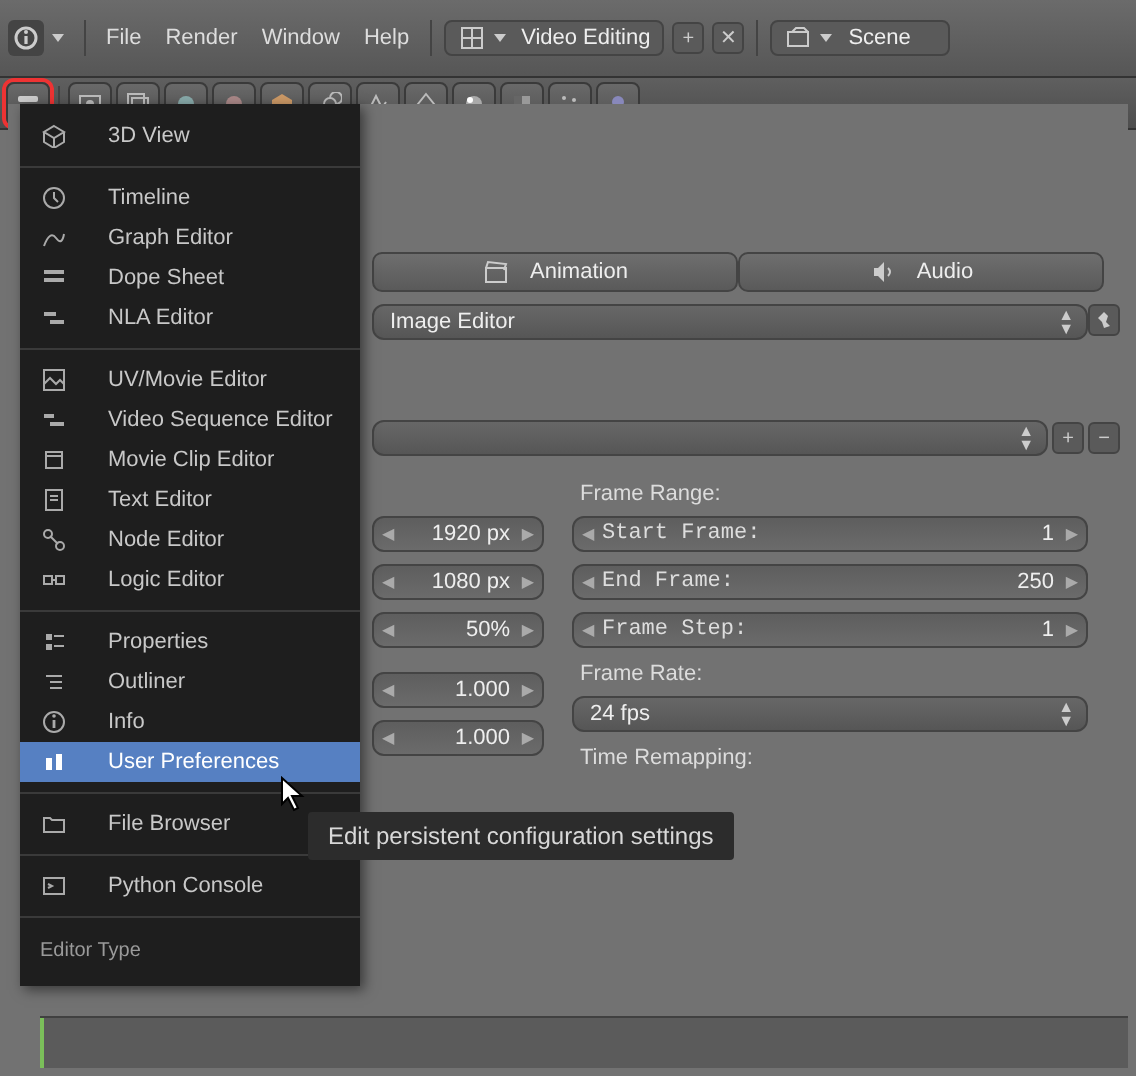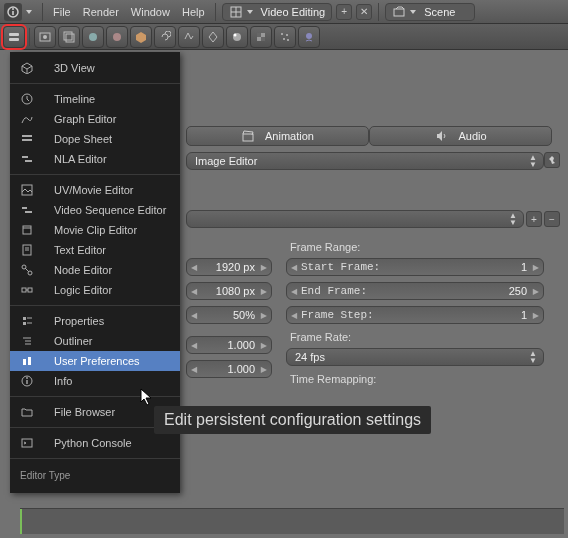--- a/index.html
+++ b/index.html
@@ -1,19 +1,19 @@
 <!DOCTYPE html>
 <html><head>
 <meta charset="utf-8">
 <style>
   * { margin: 0; padding: 0; box-sizing: border-box; font-family: "Lucida Sans", Arial, sans-serif; font-size: 11px; }
   body { background: #727272; width: 568px; height: 538px; overflow: hidden; color: #c0c0c0; }
   
   
-  .top-bar { display: flex; align-items: center; height: 24px; background: linear-gradient(#6b6b6b, #565656); border-bottom: 1px solid #333; padding: 0 4px; gap: 4px; }
+  .top-bar { display: flex; align-items: center; height: 39px; background: linear-gradient(#6b6b6b, #565656); border-bottom: 1px solid #333; padding: 0 4px; gap: 4px; }
   .top-bar .app-icon { width: 18px; height: 18px; background: #444; border-radius: 3px; display:flex; align-items:center; justify-content:center; }
   .top-bar .dropdown-arrow { width: 0; height:0; border-left:3px solid transparent; border-right:3px solid transparent; border-top:4px solid #ccc; margin-right:4px;}
   .top-menu-item { color: #ddd; padding: 0 4px; cursor: pointer; }
   .divider { width: 1px; height: 18px; background: #444; margin: 0 2px; }
   .mode-label-box { display:flex; align-items:center; gap:4px; background:#5a5a5a; border:1px solid #444; border-radius:4px; padding:1px 6px; height:18px; color:#eee;}
   .mode-label-box .icon-slot { width:14px; display:flex; justify-content:center;}
   .plus-btn { width:16px; height:16px; background:#5a5a5a; border:1px solid #444; border-radius:3px; display:flex; align-items:center; justify-content:center; color:#ccc; font-size:10px}
   
   
   .toolbar { display:flex; align-items:center; gap:2px; height:26px; background: linear-gradient(#5f5f5f, #4d4d4d); border-bottom:1px solid #333; padding:0 3px;}
@@ -22,21 +22,21 @@
   
   
   .editor-menu { position:absolute; left:10px; top:52px; width:170px; background:#1e1e1e; z-index:10; padding:6px 0; box-shadow:2px 2px 6px rgba(0,0,0,.5);}
   .editor-menu .menu-item { display:flex; align-items:center; gap:20px; padding:3px 10px; color:#c8c8c8; cursor:pointer;}
   .editor-menu .menu-item.highlighted { background:#5680c2; color:#fff;}
   .editor-menu .menu-item .mi-icon { width:14px; height:14px; display:flex; align-items:center; justify-content:center; color:#aaa; font-size:10px;}
   .editor-menu .menu-sep { height:1px; background:#3a3a3a; margin:5px 0;}
   .editor-menu .footer-label { color:#9a9a9a; padding:6px 10px; font-size:10px;}
   
   
-  .tooltip { position:absolute; left:154px; top:406px; background:#2c2c2c; color:#d8d8d8; padding:5px 10px; border-radius:2px; z-index:20; font-size:16px;}
+  .tooltip { position:absolute; left:154px; top:406px; background:#2c2c2c; color:#d8d8d8; padding:5px 10px; border-radius:2px; z-index:20; font-size:12px;}
   
   
   .cursor-arrow { position:absolute; left:140px; top:388px; z-index:30; }
   
   
   .main-area { position:absolute; left:4px; top:52px; right:4px; bottom:4px; background:#727272;}
   .panel { position:absolute; background:#727272;}
   .prop-row { display:flex; align-items:center; height:22px; gap:4px; margin-bottom:2px;}
   .num-field { flex:1; height:18px; background:linear-gradient(#5e5e5e,#6b6b6b); border:1px solid #444; border-radius:6px; display:flex; align-items:center; justify-content:flex-end; padding:0 16px; color:#eee; position:relative;}
   .num-field .chev-l, .num-field .chev-r { position:absolute; top:50%; transform:translateY(-50%); color:#aaa; font-size:8px;}
@@ -424,39 +424,39 @@
   <div class="menu-item">
       <span class="mi-icon">
         <svg width="12" height="12">
           <line x1="2" y1="3" x2="10" y2="3" stroke="#aaa"></line>
           <line x1="4" y1="6" x2="10" y2="6" stroke="#aaa"></line>
           <line x1="4" y1="9" x2="10" y2="9" stroke="#aaa"></line>
         </svg>
       </span>
       <span>Outliner</span>
     </div>
-  <div class="menu-item highlighted">
-      <span class="mi-icon">
-        <svg width="12" height="12">
-          <rect x="2" y="4" width="3" height="6" fill="#fff"></rect>
-          <rect x="7" y="2" width="3" height="8" fill="#fff"></rect>
-        </svg>
-      </span>
-      <span>User Preferences</span>
-    </div>
   <div class="menu-item">
       <span class="mi-icon">
         <svg width="12" height="12">
           <circle cx="6" cy="6" r="5" fill="none" stroke="#aaa"></circle>
           <rect x="5.3" y="5" width="1.4" height="4" fill="#aaa"></rect>
           <circle cx="6" cy="3" r="0.9" fill="#aaa"></circle>
         </svg>
       </span>
       <span>Info</span>
     </div>
+  <div class="menu-item highlighted">
+      <span class="mi-icon">
+        <svg width="12" height="12">
+          <rect x="2" y="4" width="3" height="6" fill="#fff"></rect>
+          <rect x="7" y="2" width="3" height="8" fill="#fff"></rect>
+        </svg>
+      </span>
+      <span>User Preferences</span>
+    </div>
   <div class="menu-sep"></div>
   <div class="menu-item">
       <span class="mi-icon">
         <svg width="12" height="12">
           <path d="M1 3 L4 3 L5 4 L11 4 L11 10 L1 10 Z" fill="none" stroke="#aaa"></path>
         </svg>
       </span>
       <span>File Browser</span>
     </div>
   <div class="menu-sep"></div>

